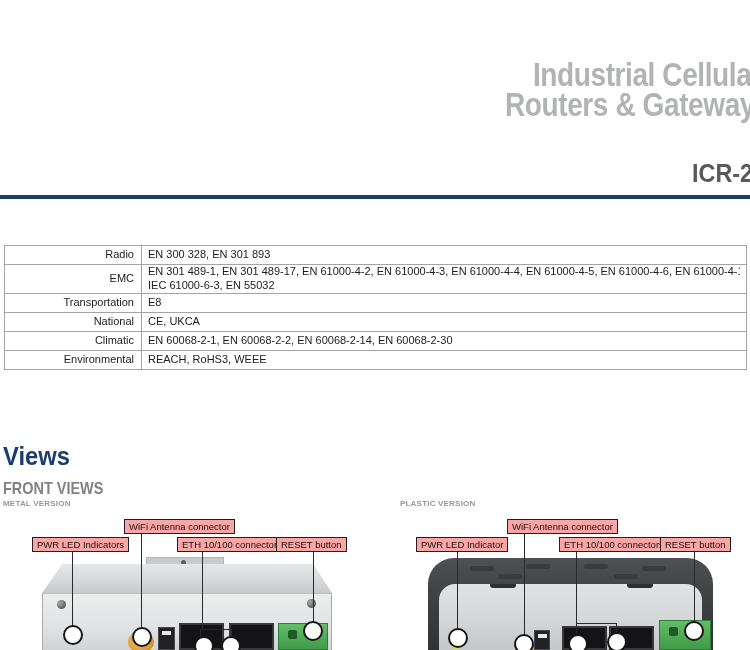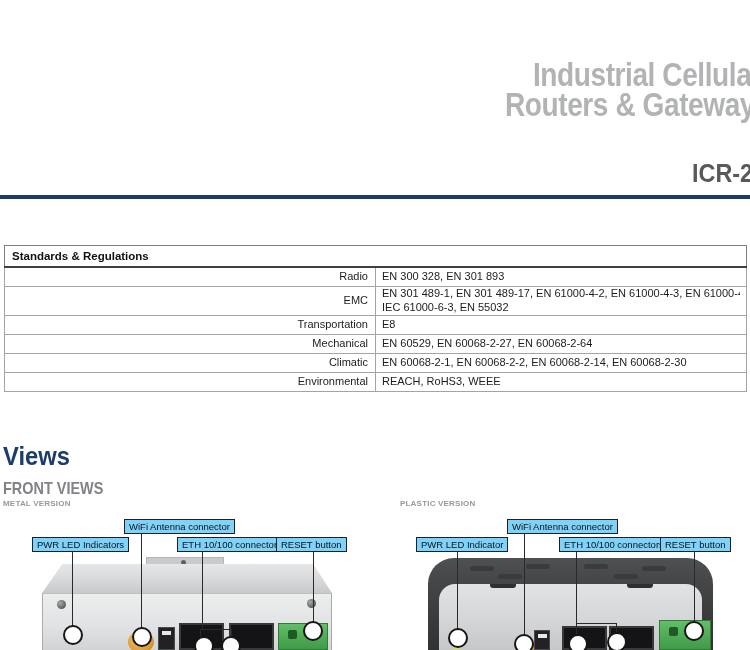--- a/index.html
+++ b/index.html
@@ -50,21 +50,21 @@
   }
   .version-label {
     position:absolute; font-size:8px; font-weight:bold; color:#97999c;
     letter-spacing:0.2px; white-space:nowrap;
   }
   .version-metal { left:3px; top:499px; }
   .version-plastic { left:400px; top:499px; }
 
   
   .callout {
-    position:absolute; z-index:6; background:#7dd3fc; border:1px solid #231f20;
+    position:absolute; z-index:6; background:#fca5a5; border:1px solid #231f20;
     font-size:9.5px; line-height:11px; padding:1px 4px; white-space:nowrap; color:#111;
   }
   .vline { position:absolute; width:1px; background:#2a2a2a; z-index:4; }
   .hline { position:absolute; height:1px; background:#2a2a2a; z-index:4; }
   .marker {
     position:absolute; z-index:5; width:20px; height:20px; border-radius:50%;
     background:#fff; border:2px solid #161616;
   }
 
   
@@ -131,46 +131,43 @@
 
 <div class="page">
 
   <div class="title-line title-line1">Industrial Cellular</div>
   <div class="title-line title-line2">Routers &amp; Gateways</div>
   <div class="model-code">ICR-27</div>
   <div class="navy-rule"></div>
 
   <table class="standards">
     <tbody>
-        <tr>
-      <th colspan="2">Standards &amp; Regulations</th>
-    </tr>
     <tr>
       <td class="cell-label">Radio</td>
       <td class="cell-value">
             <div class="inner">EN 300 328, EN 301 893</div>
           </td>
     </tr>
     <tr>
       <td class="cell-label">EMC</td>
       <td class="cell-value">
             <div class="inner">EN 301 489-1, EN 301 489-17, EN 61000-4-2, EN 61000-4-3, EN 61000-4-4, EN 61000-4-5, EN 61000-4-6, EN 61000-4-11, IEC 61000-6-
 IEC 61000-6-3, EN 55032</div>
           </td>
     </tr>
     <tr>
       <td class="cell-label">Transportation</td>
       <td class="cell-value">
             <div class="inner">E8</div>
           </td>
     </tr>
     <tr>
-      <td class="cell-label">Mechanical</td>
-      <td class="cell-value">
-            <div class="inner">EN 60529, EN 60068-2-27, EN 60068-2-64</div>
+      <td class="cell-label">National</td>
+      <td class="cell-value">
+            <div class="inner">CE, UKCA</div>
           </td>
     </tr>
     <tr>
       <td class="cell-label">Climatic</td>
       <td class="cell-value">
             <div class="inner">EN 60068-2-1, EN 60068-2-2, EN 60068-2-14, EN 60068-2-30</div>
           </td>
     </tr>
     <tr>
       <td class="cell-label">Environmental</td>

